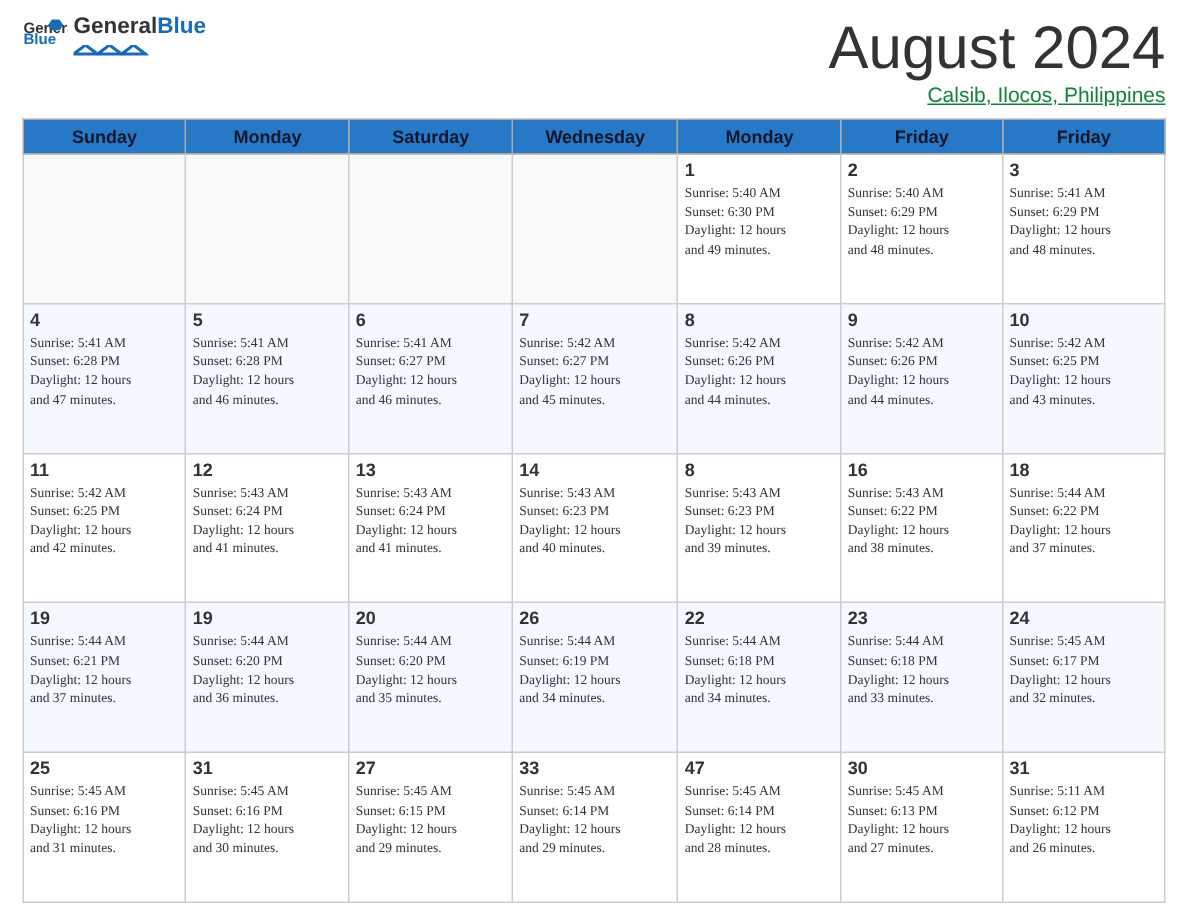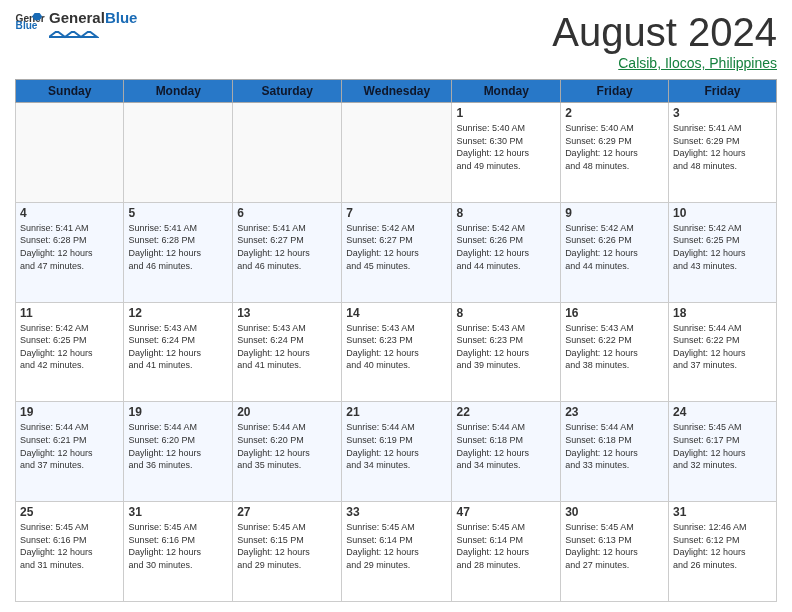--- a/index.html
+++ b/index.html
@@ -79,20 +79,21 @@
     .day-num {
       font-size: 12px;
       font-weight: bold;
       display: block;
       margin-bottom: 2px;
     }
     .day-info {
       font-size: 9px;
       line-height: 1.4;
       color: #333;
+      font-family: Liberation Serif, serif;
     }
     .header-row th {
       font-size: 12px;
       font-weight: bold;
     }
   </style>
 </head>
 <body>
 
 <div class="page">
@@ -278,21 +279,21 @@
 and 36 minutes.</div>
           </td>
           <td>
             <span class="day-num">20</span>
             <div class="day-info" style="white-space: pre-line;">Sunrise: 5:44 AM
 Sunset: 6:20 PM
 Daylight: 12 hours
 and 35 minutes.</div>
           </td>
           <td>
-            <span class="day-num">21</span>
+            <span class="day-num">26</span>
             <div class="day-info" style="white-space: pre-line;">Sunrise: 5:44 AM
 Sunset: 6:19 PM
 Daylight: 12 hours
 and 34 minutes.</div>
           </td>
           <td>
             <span class="day-num">22</span>
             <div class="day-info" style="white-space: pre-line;">Sunrise: 5:44 AM
 Sunset: 6:18 PM
 Daylight: 12 hours
@@ -351,21 +352,21 @@
           </td>
           <td>
             <span class="day-num">30</span>
             <div class="day-info" style="white-space: pre-line;">Sunrise: 5:45 AM
 Sunset: 6:13 PM
 Daylight: 12 hours
 and 27 minutes.</div>
           </td>
           <td>
             <span class="day-num">31</span>
-            <div class="day-info" style="white-space: pre-line;">Sunrise: 12:46 AM
+            <div class="day-info" style="white-space: pre-line;">Sunrise: 5:11 AM
 Sunset: 6:12 PM
 Daylight: 12 hours
 and 26 minutes.</div>
           </td>
         </tr>
       </tbody>
   </table>
 </div>
 
 </body></html>

